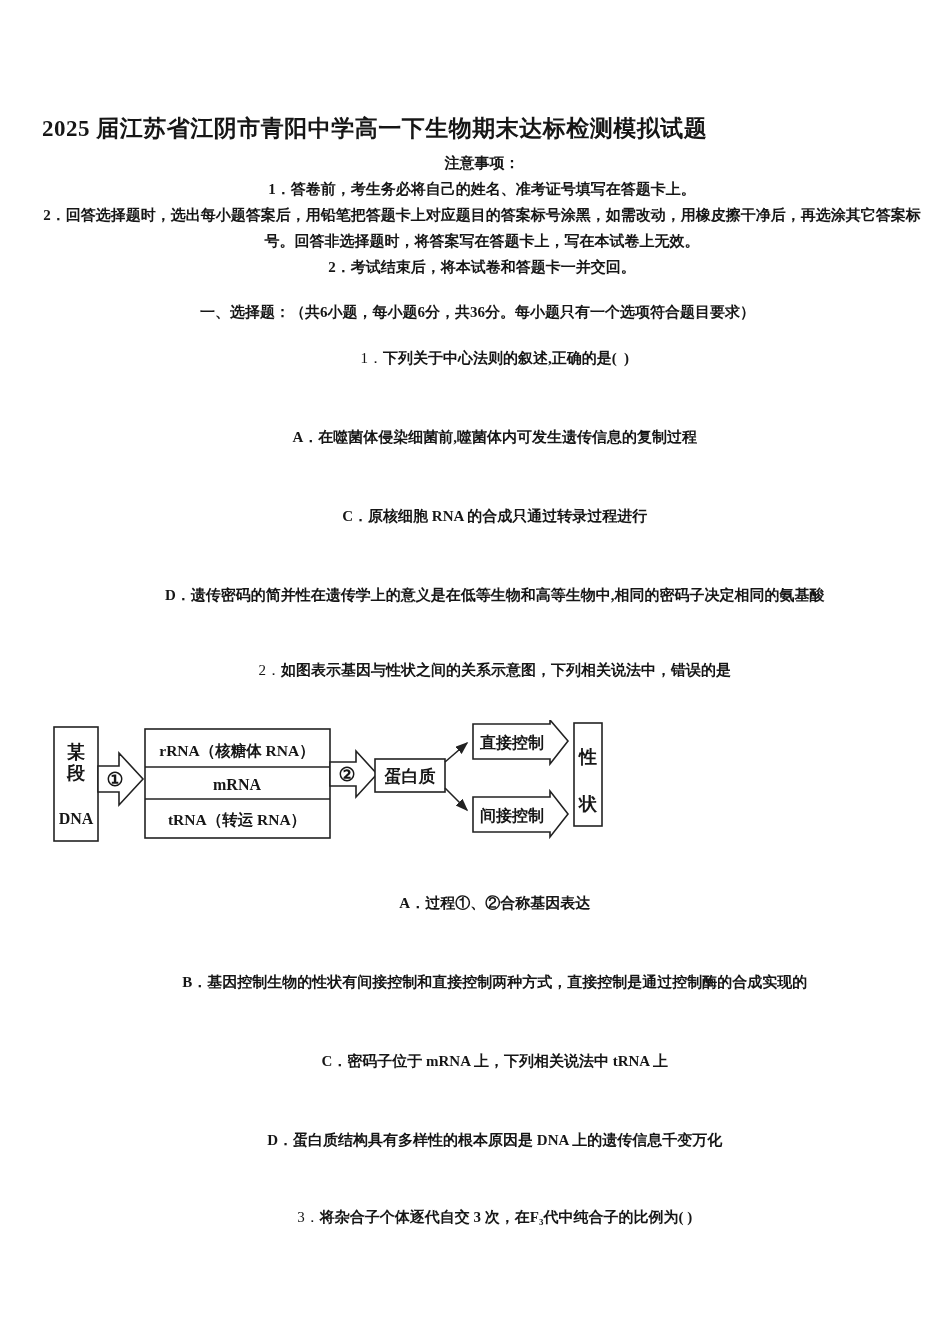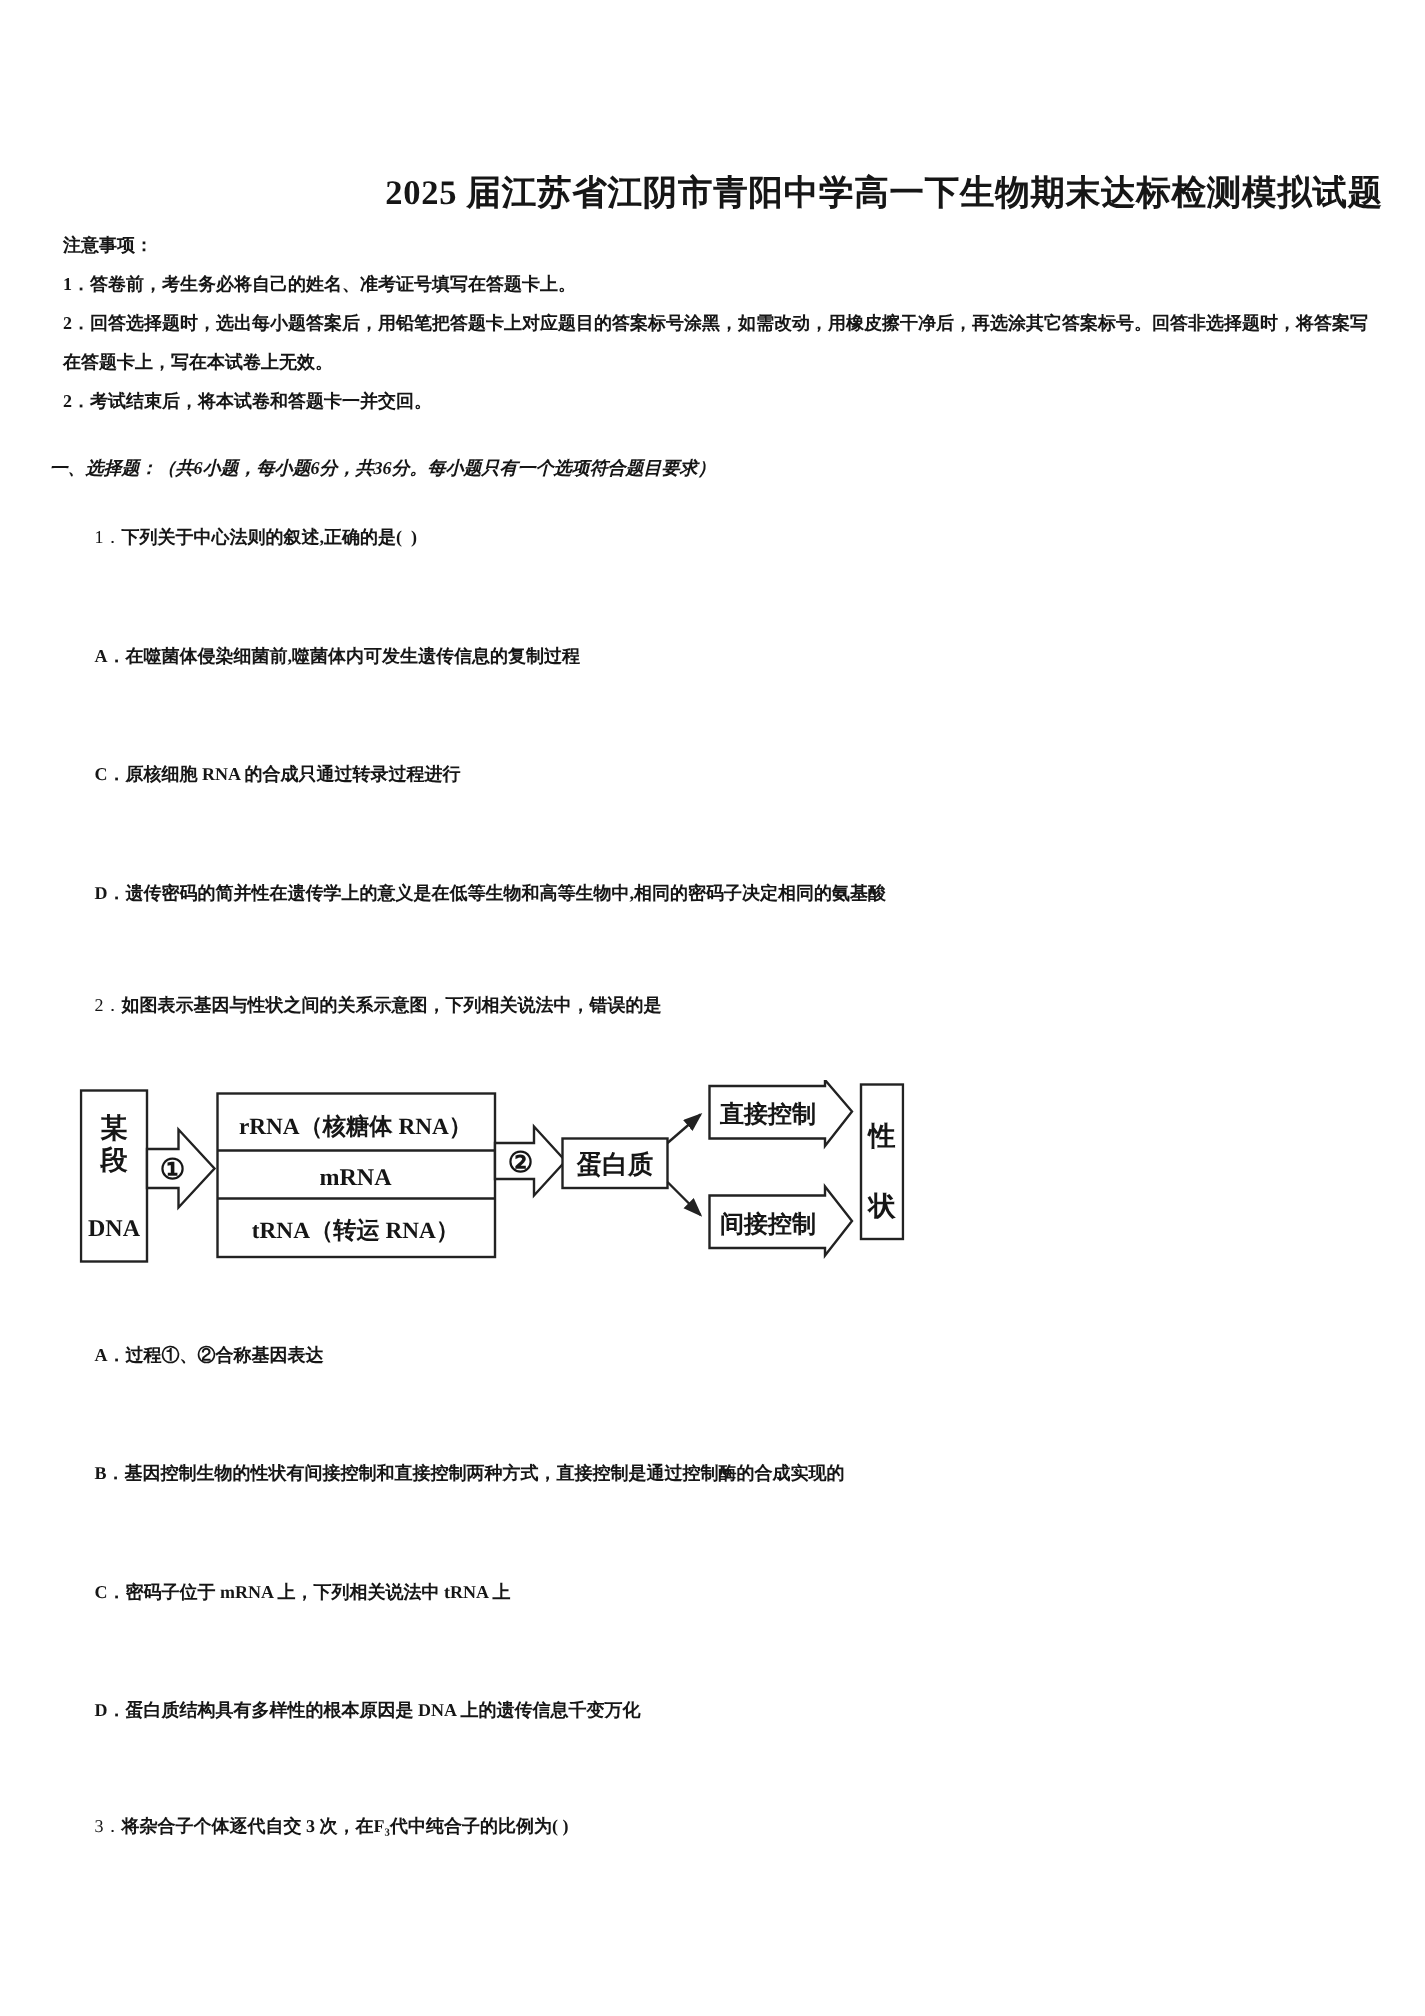--- a/index.html
+++ b/index.html
@@ -10,30 +10,31 @@
     overflow:hidden;
     font-family:"Liberation Serif","DejaVu Serif",serif;
     color:#161616;
   }
   .content {
     position:absolute; left:42px; top:116px; width:880px;
   }
   .title {
     margin:0 0 8px 0;
     font-size:23px; font-weight:700;
-    line-height:26px; text-align:right;
+    line-height:26px; text-align:left;
     letter-spacing:0.5px;
   }
   .line {
-    font-size:12px; line-height:22px;
+    font-size:15px; line-height:22px;
     font-weight:600;
     white-space:pre-wrap;
+    text-align:center;
   }
   .notice .line { line-height:26px; }
-  .section-heading { margin-top:19px; margin-left:-9px; line-height:26px;font-style:italic; }
+  .section-heading { margin-top:19px; margin-left:-9px; line-height:26px; }
   .q, .opt, .opt-row { margin-left:3px; }
   .q-num { font-weight:400; }
   .opt-label { font-weight:700; }
   .diagram-wrap { margin:17px 0 0 11px; height:130px; }
   .diagram-wrap svg { display:block; }
   .dg-shape { fill:#ffffff; stroke:#222222; stroke-width:1.6px; }
   .dg-line  { fill:none; stroke:#222222; stroke-width:1.6px; }
   .dg-text  { fill:#161616; stroke:none; font-weight:600; text-anchor:middle;
               font-family:"Liberation Serif","DejaVu Serif",serif; }
 </style>

